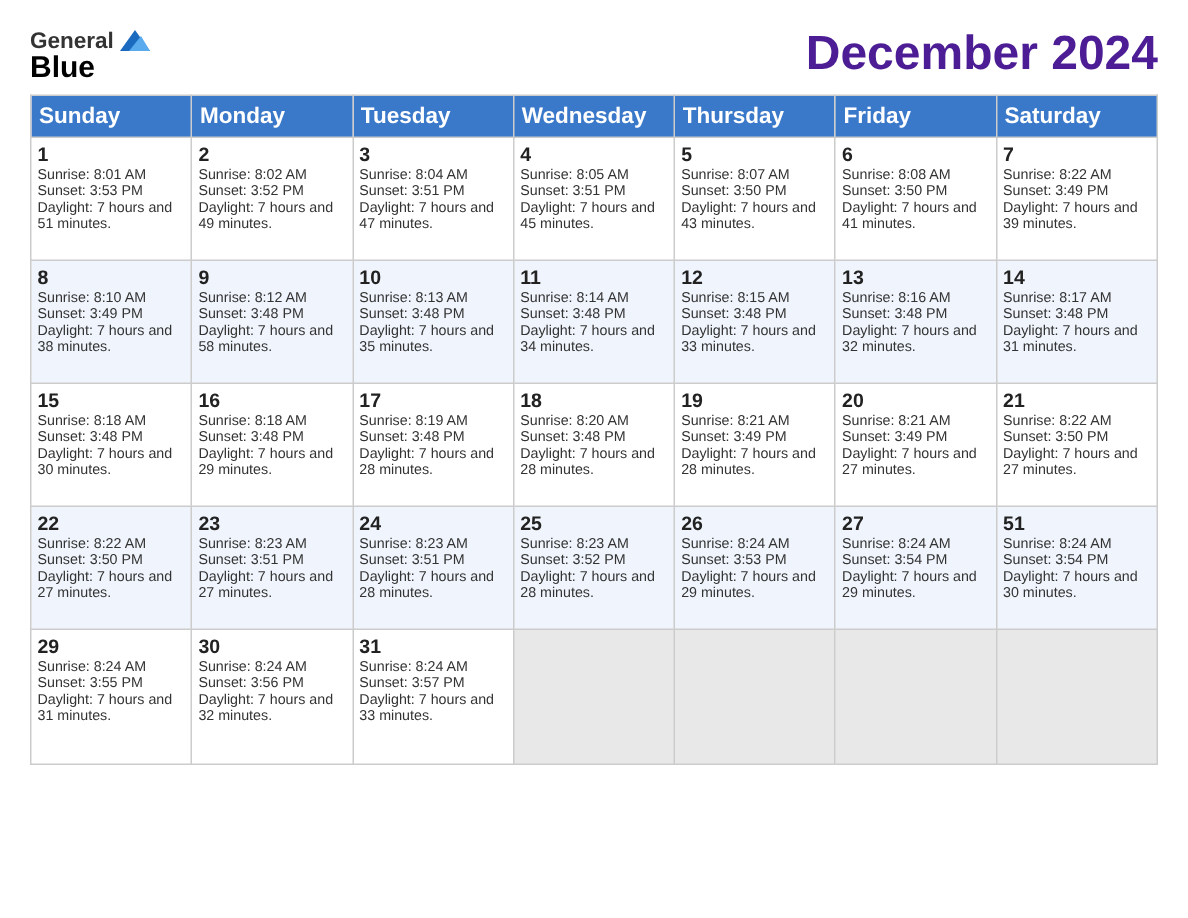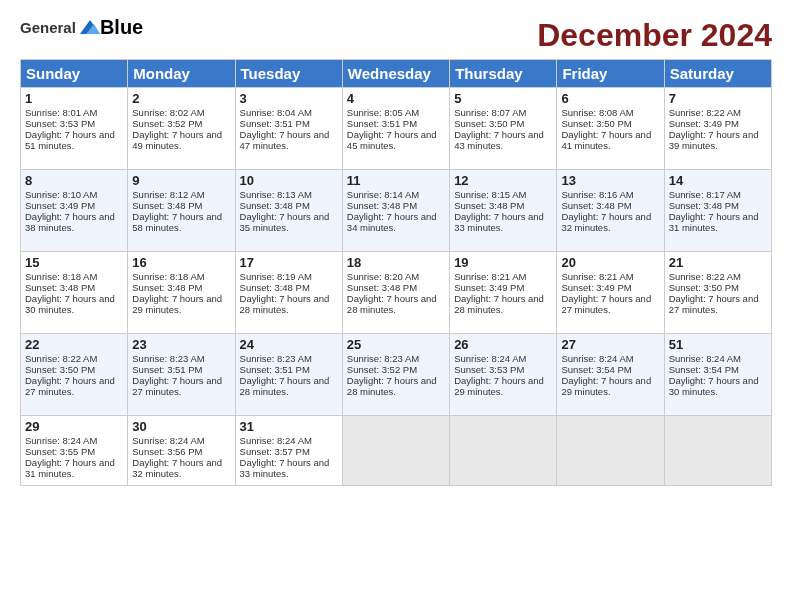--- a/index.html
+++ b/index.html
@@ -17,21 +17,21 @@
       background: #fff;
     }
     .header-row {
       display: flex;
       justify-content: space-between;
       align-items: flex-start;
       margin-bottom: 6px;
     }
     .logo {
       display: flex;
-      flex-direction: row;
+      flex-direction: column;
       align-items: flex-start;
     }
     .logo-top {
       display: flex;
       align-items: center;
     }
     .logo-general {
       font-size: 15px;
       font-weight: bold;
       color: #333;
@@ -47,21 +47,21 @@
       color: #000000;
       margin-top: -2px;
       margin-left: 0px;
     }
     .title-block {
       text-align: right;
     }
     .main-title {
       font-size: 32px;
       font-weight: bold;
-      color: #7f1d1d;
+      color: #4c1d95;
       line-height: 1.1;
     }
     .subtitle {
       font-size: 14px;
       color: #444;
       margin-top: 2px;
     }
     .calendar-table {
       width: 100%;
       border-collapse: collapse;
@@ -92,21 +92,21 @@
       font-size: 13px;
       font-weight: bold;
       color: #222;
       display: block;
       margin-bottom: 1px;
     }
     .cell-empty {
       background: #e8e8e8 !important;
     }
     .last-row td {
-      height: 70px;
+      height: 90px;
     }
   </style>
 </head>
 <body>
 
 <div class="page">
   <div class="header-row">
     <div class="logo">
       <div class="logo-top">
         <span class="logo-general">General</span>

